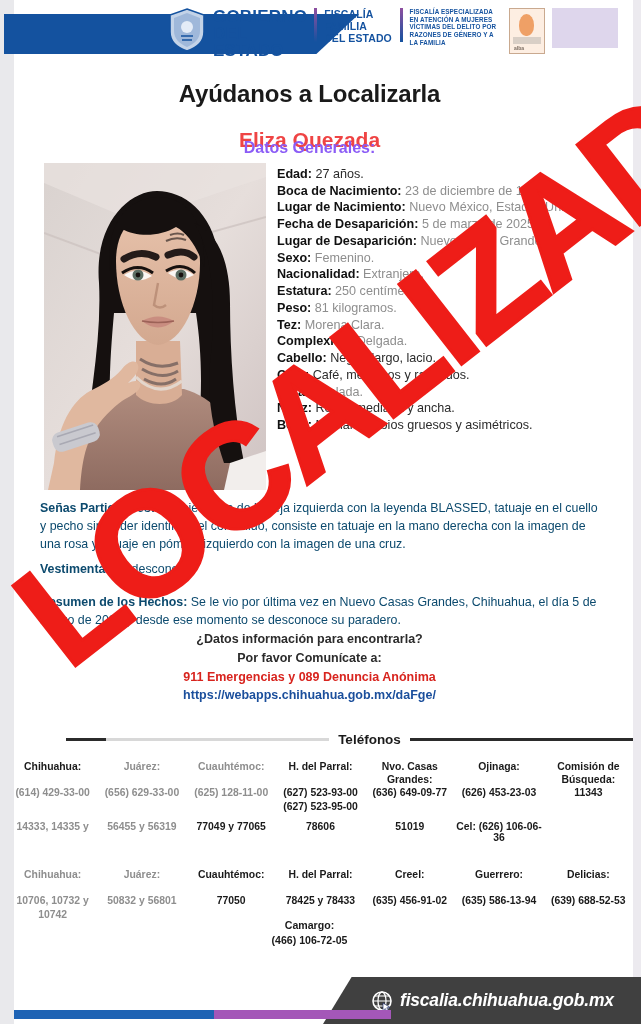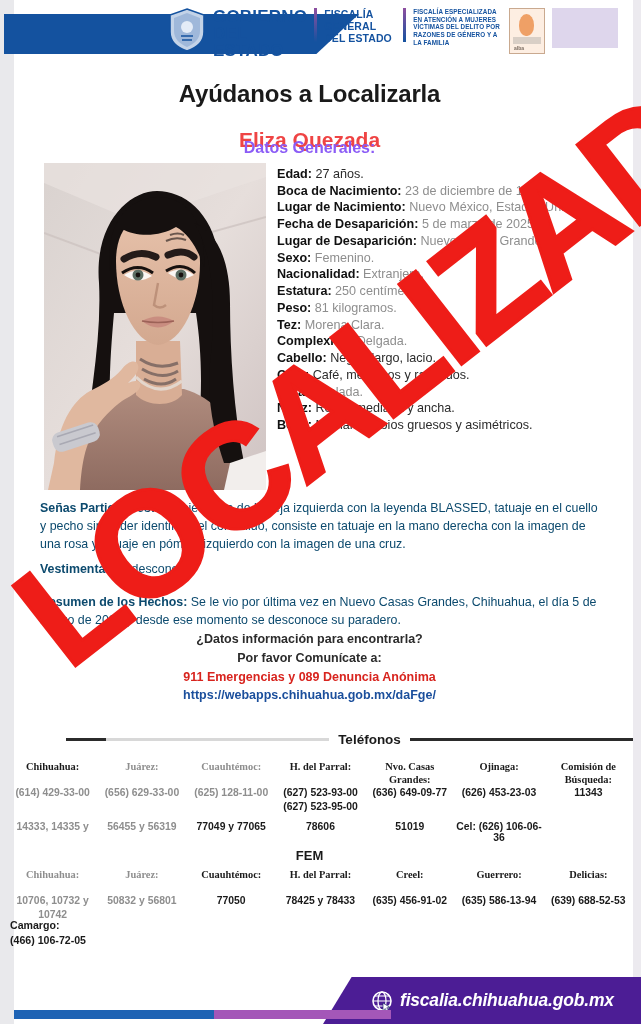--- a/index.html
+++ b/index.html
@@ -110,41 +110,41 @@
     font-size:13.5px;font-weight:bold;color:#1a1a1a;padding:0 9px;white-space:nowrap;
   }
   .tbl{
     position:absolute;left:8px;width:625px;
     display:grid;grid-template-columns:repeat(7,1fr);
     font-size:10.4px;font-weight:bold;color:#1a1a1a;text-align:center;
   }
   .tbl.t1{top:760px;}
   .tbl.t2{top:868px;}
   .tbl .cell{padding:0 2px;line-height:1.25;}
-  .tbl .hdr{min-height:26px;font-family:Liberation Serif, serif;}
+  .tbl .hdr{min-height:26px;}
   .tbl .val{font-weight:bold;line-height:1.3;}
   .row2{
     position:absolute;left:8px;width:625px;
     display:grid;grid-template-columns:repeat(7,1fr);
     font-size:10.4px;font-weight:bold;color:#1a1a1a;text-align:center;
   }
   .row2.r1{top:821px;}
   .fem-head{
     position:absolute;left:0;top:848px;width:619px;text-align:center;
     font-size:13px;font-weight:bold;color:#1a1a1a;
   }
   .camargo{
-    position:absolute;left:0;top:918px;width:619px;text-align:left;
-    font-size:10.6px;font-weight:bold;line-height:1.45;color:#1a1a1a;padding-left:10px;
+    position:absolute;left:0;top:918px;width:619px;text-align:center;
+    font-size:10.6px;font-weight:bold;line-height:1.45;color:#1a1a1a;
   }
 
   
   .footer-band{
     position:absolute;left:323px;top:977px;width:318px;height:47px;
-    background:#4c1d95;
+    background:#404040;
     clip-path:polygon(9% 0,100% 0,100% 100%,0 100%);
     display:flex;align-items:center;gap:7px;padding-left:48px;
     box-sizing:border-box;
   }
   .footer-url{
     color:#ffffff;font-size:17.5px;font-weight:bold;font-style:italic;letter-spacing:-0.2px;
   }
   .globe{width:22px;height:22px;flex:0 0 22px;}
   .bar-blue{position:absolute;left:14px;top:1010px;width:200px;height:9px;background:#1e63b4;}
   .bar-purple{position:absolute;left:214px;top:1010px;width:177px;height:9px;background:#a457b8;}
@@ -193,21 +193,21 @@
       </div>
 
       <div class="gob">
         <div>GOBIERNO</div>
         <div>DEL ESTADO</div>
       </div>
 
       <div class="divider-v"></div>
 
       <div class="fge">
-        <div>FISCALÍA GENERAL</div>
+        <div>FISCALÍA FAMILIA</div>
         <div>DEL ESTADO</div>
       </div>
 
       <div class="divider-v"></div>
 
       <div class="fem-txt">FISCALÍA ESPECIALIZADA EN ATENCIÓN A MUJERES VÍCTIMAS DEL DELITO POR RAZONES DE GÉNERO Y A LA FAMILIA</div>
 
       <div class="alba">
         <div class="alba-g"></div>
         <div class="alba-b"></div>
@@ -350,21 +350,20 @@
   <div class="row2 r1">
     <div class="cell val semi">14333, 14335 y</div>
     <div class="cell val semi">56455 y 56319</div>
     <div class="cell val">77049 y 77065</div>
     <div class="cell val">78606</div>
     <div class="cell val">51019</div>
     <div class="cell val">Cel: (626) 106-06-36</div>
     <div class="cell val"></div>
   </div>
 
-  <div class="fem-head">FEM</div>
 
   <div class="tbl t2">
     <div class="cell hdr semi">Chihuahua:</div>
     <div class="cell hdr semi">Juárez:</div>
     <div class="cell hdr">Cuauhtémoc:</div>
     <div class="cell hdr">H. del Parral:</div>
     <div class="cell hdr">Creel:</div>
     <div class="cell hdr">Guerrero:</div>
     <div class="cell hdr">Delicias:</div>
 

